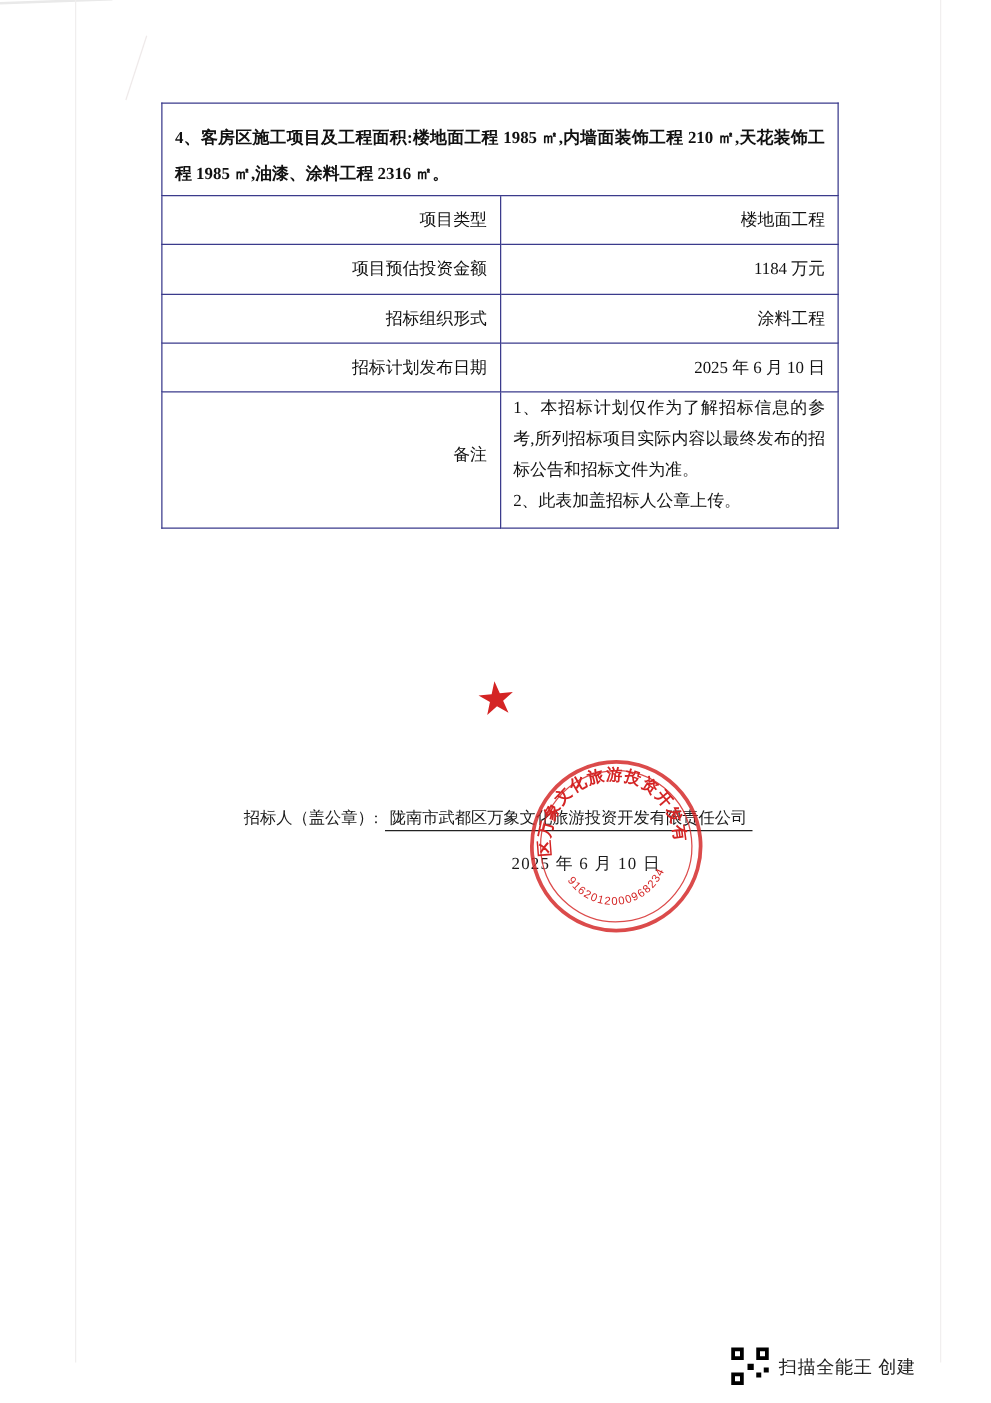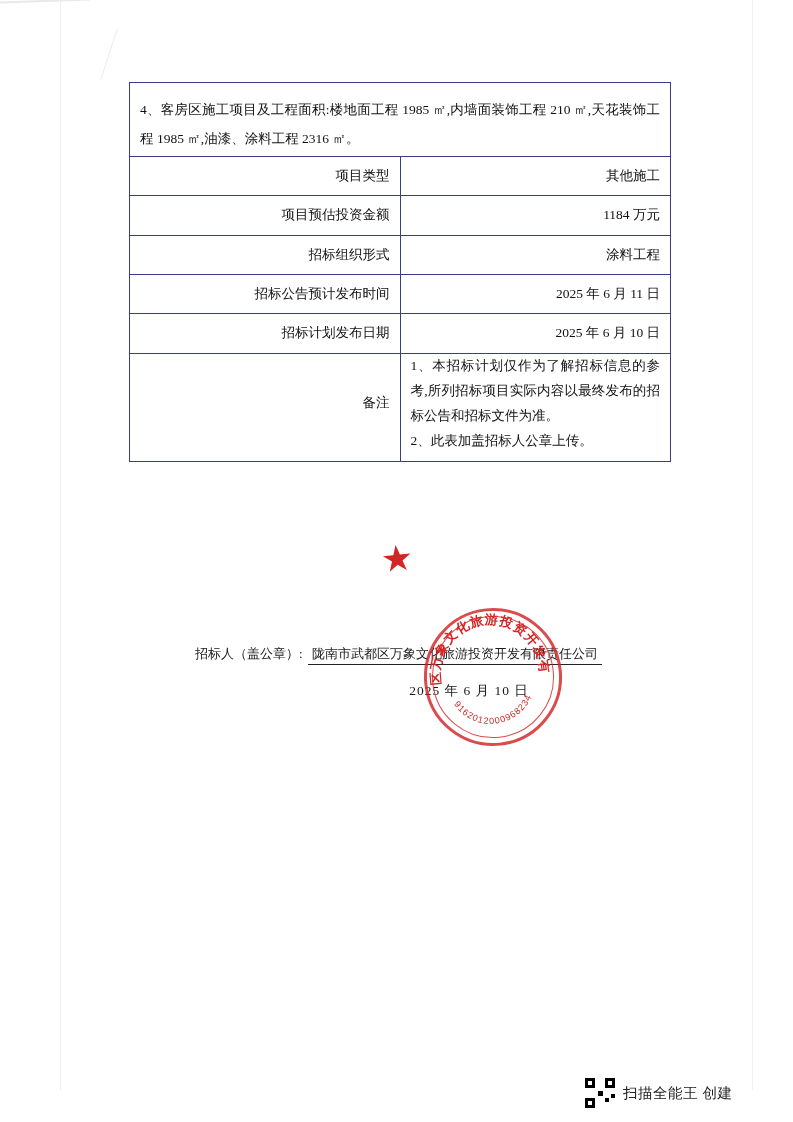--- a/index.html
+++ b/index.html
@@ -66,20 +66,21 @@
   .col-label { width: 182px; text-align: center; }
   .col-value { width: 360px; }
 
   td.center { text-align: right; }
   td.just { text-align: justify; }
 
   .row-top td {
     padding-top: 12px;
     padding-bottom: 3px;
     line-height: 2.15;
+    font-weight: bold;
   }
   .row-note td {
     line-height: 1.85;
     padding-top: 0;
     padding-bottom: 8px;
   }
   .note-lines p {
     margin: 0;
   }
 
@@ -227,38 +228,34 @@
 <div class="scan-fold"></div>
 
 <table class="doc-table">
   <tbody>
     <tr class="row-top">
       <td class="just" colspan="2">4、客房区施工项目及工程面积:楼地面工程 1985 ㎡,内墙面装饰工程 210 ㎡,天花装饰工程 1985 ㎡,油漆、涂料工程 2316 ㎡。</td>
     </tr>
 
     <tr>
       <td class="col-label center">项目类型</td>
-      <td class="col-value center">其他施工</td>
+      <td class="col-value center">楼地面工程</td>
     </tr>
 
     <tr>
       <td class="col-label center">项目预估投资金额</td>
       <td class="col-value center">1184 万元</td>
     </tr>
 
     <tr>
       <td class="col-label center">招标组织形式</td>
       <td class="col-value center">涂料工程</td>
     </tr>
 
 
-    <tr>
-      <td class="col-label center">招标公告预计发布时间</td>
-      <td class="col-value center">2025 年 6 月 11 日</td>
-    </tr>
 
     <tr>
       <td class="col-label center">招标计划发布日期</td>
       <td class="col-value center">2025 年 6 月 10 日</td>
     </tr>
 
     <tr class="row-note">
       <td class="col-label center">备注</td>
       <td class="col-value just note-lines">
         <p>1、本招标计划仅作为了解招标信息的参考,所列招标项目实际内容以最终发布的招标公告和招标文件为准。</p>

